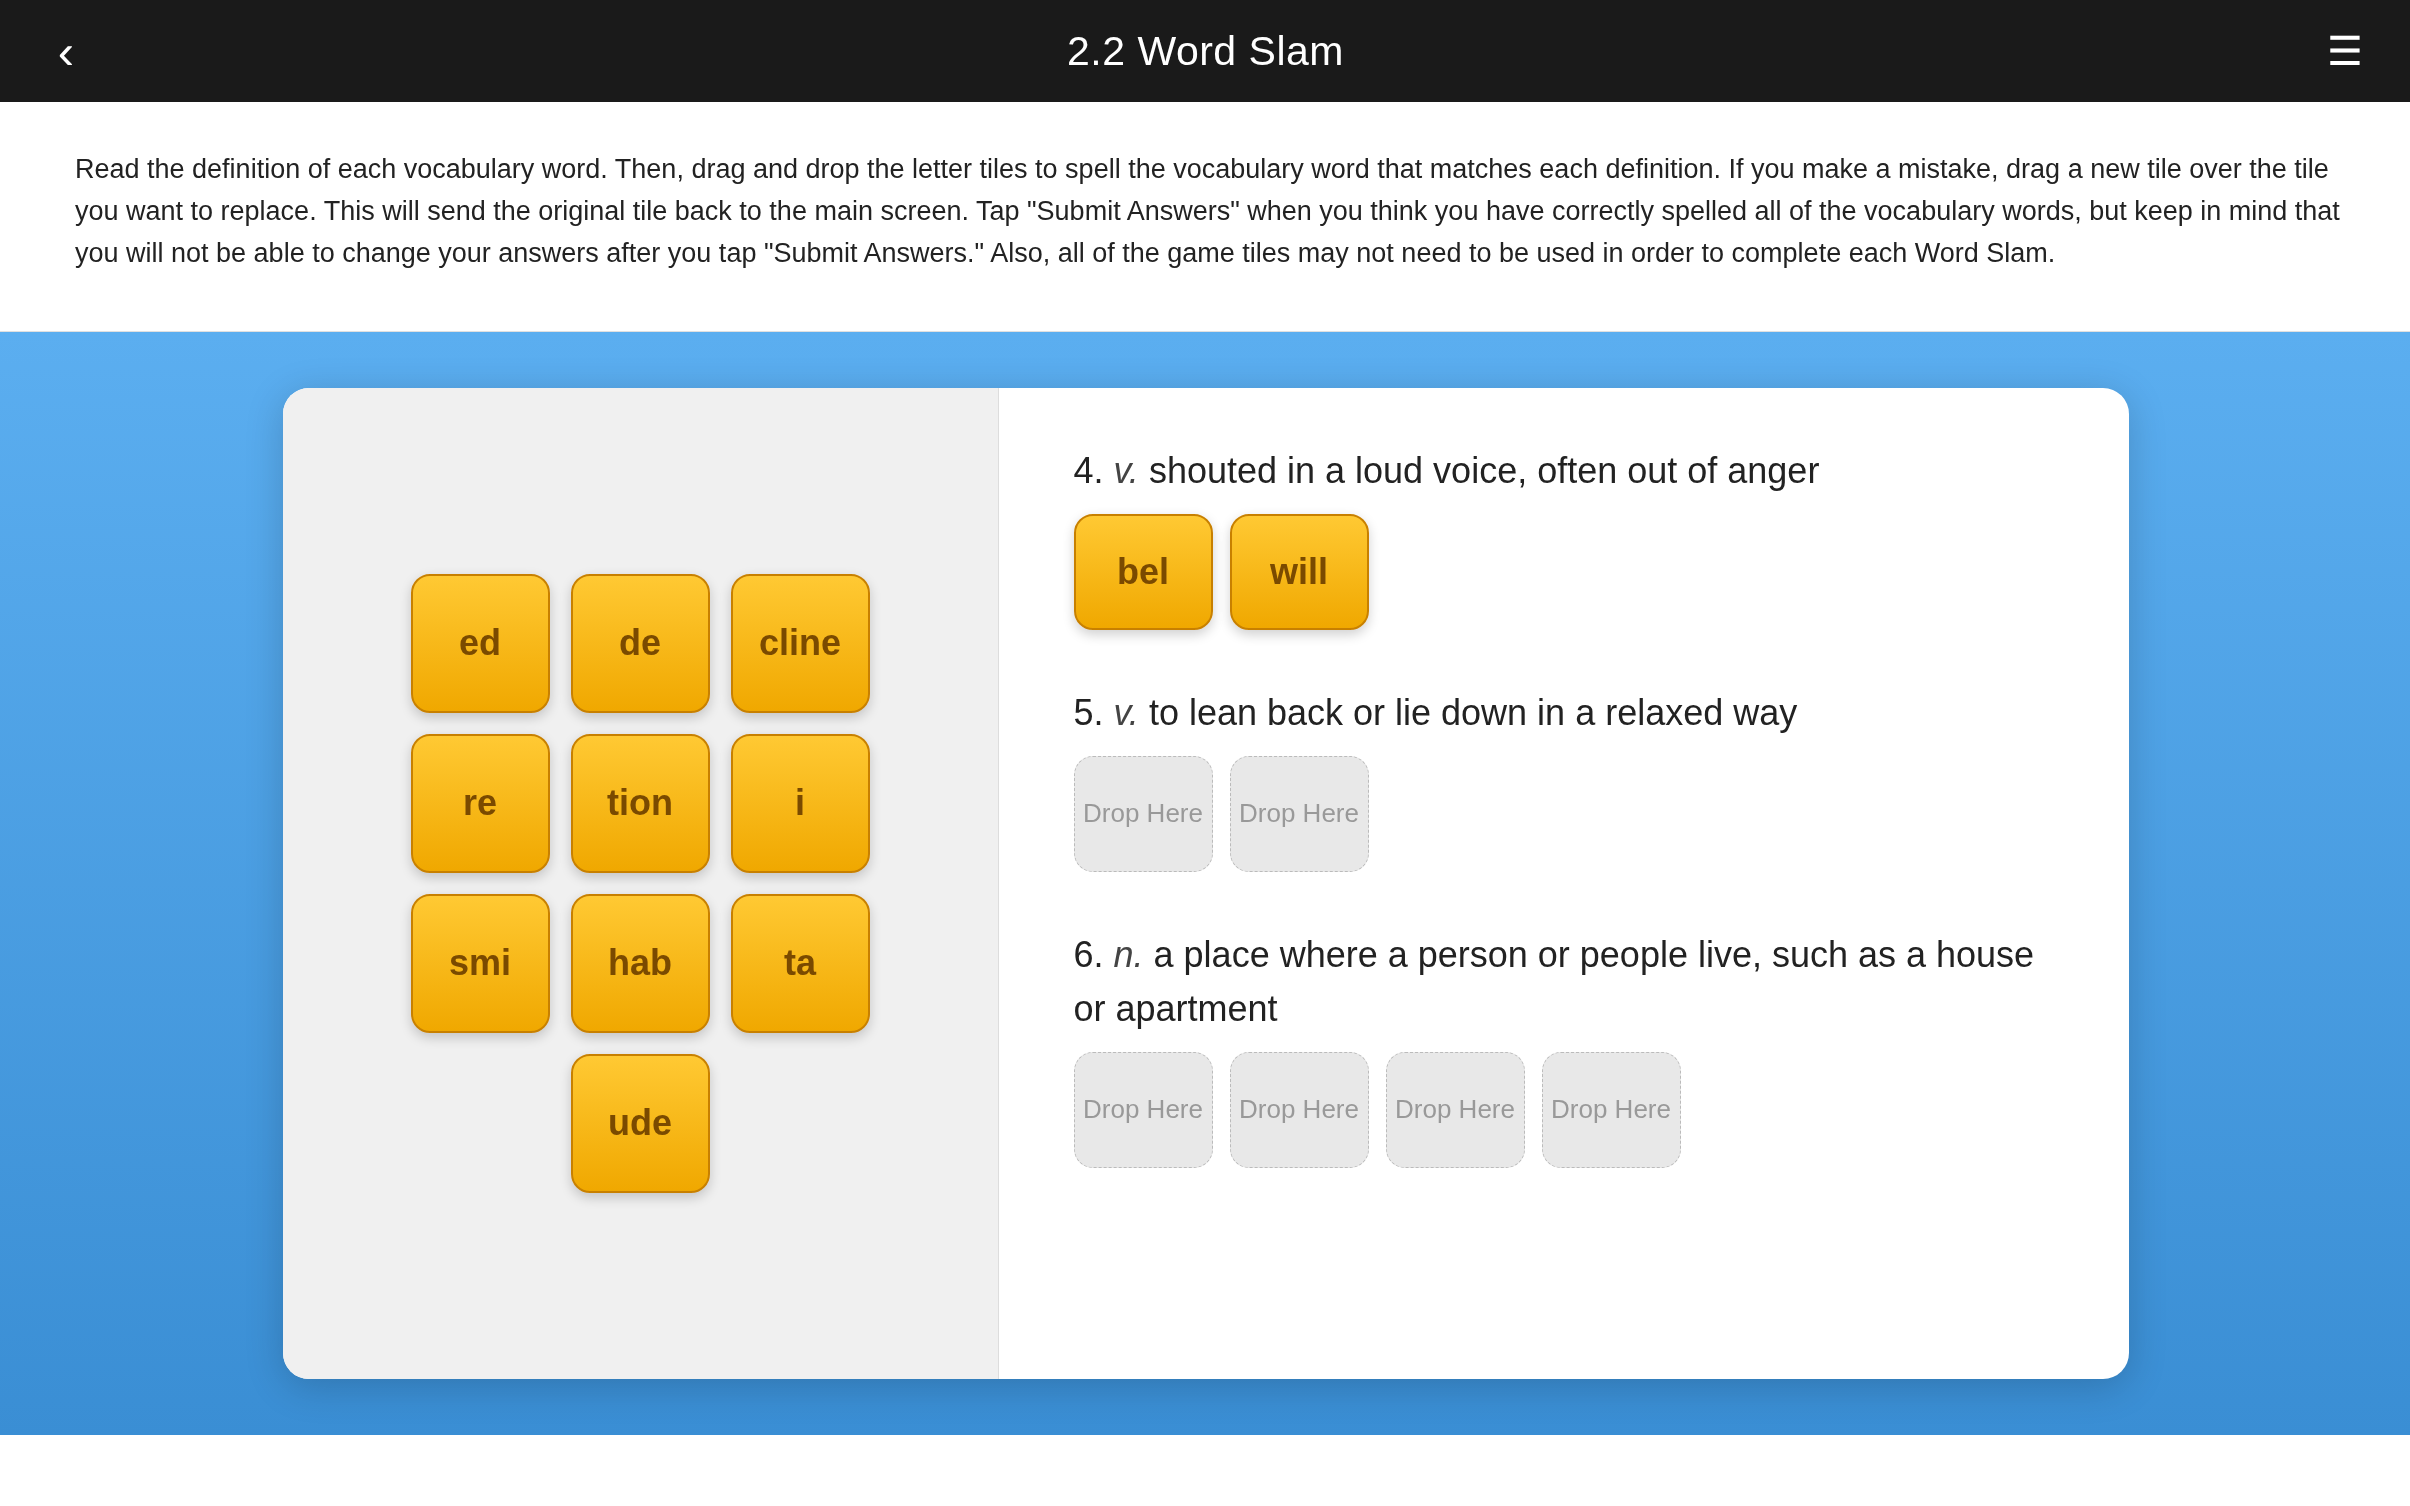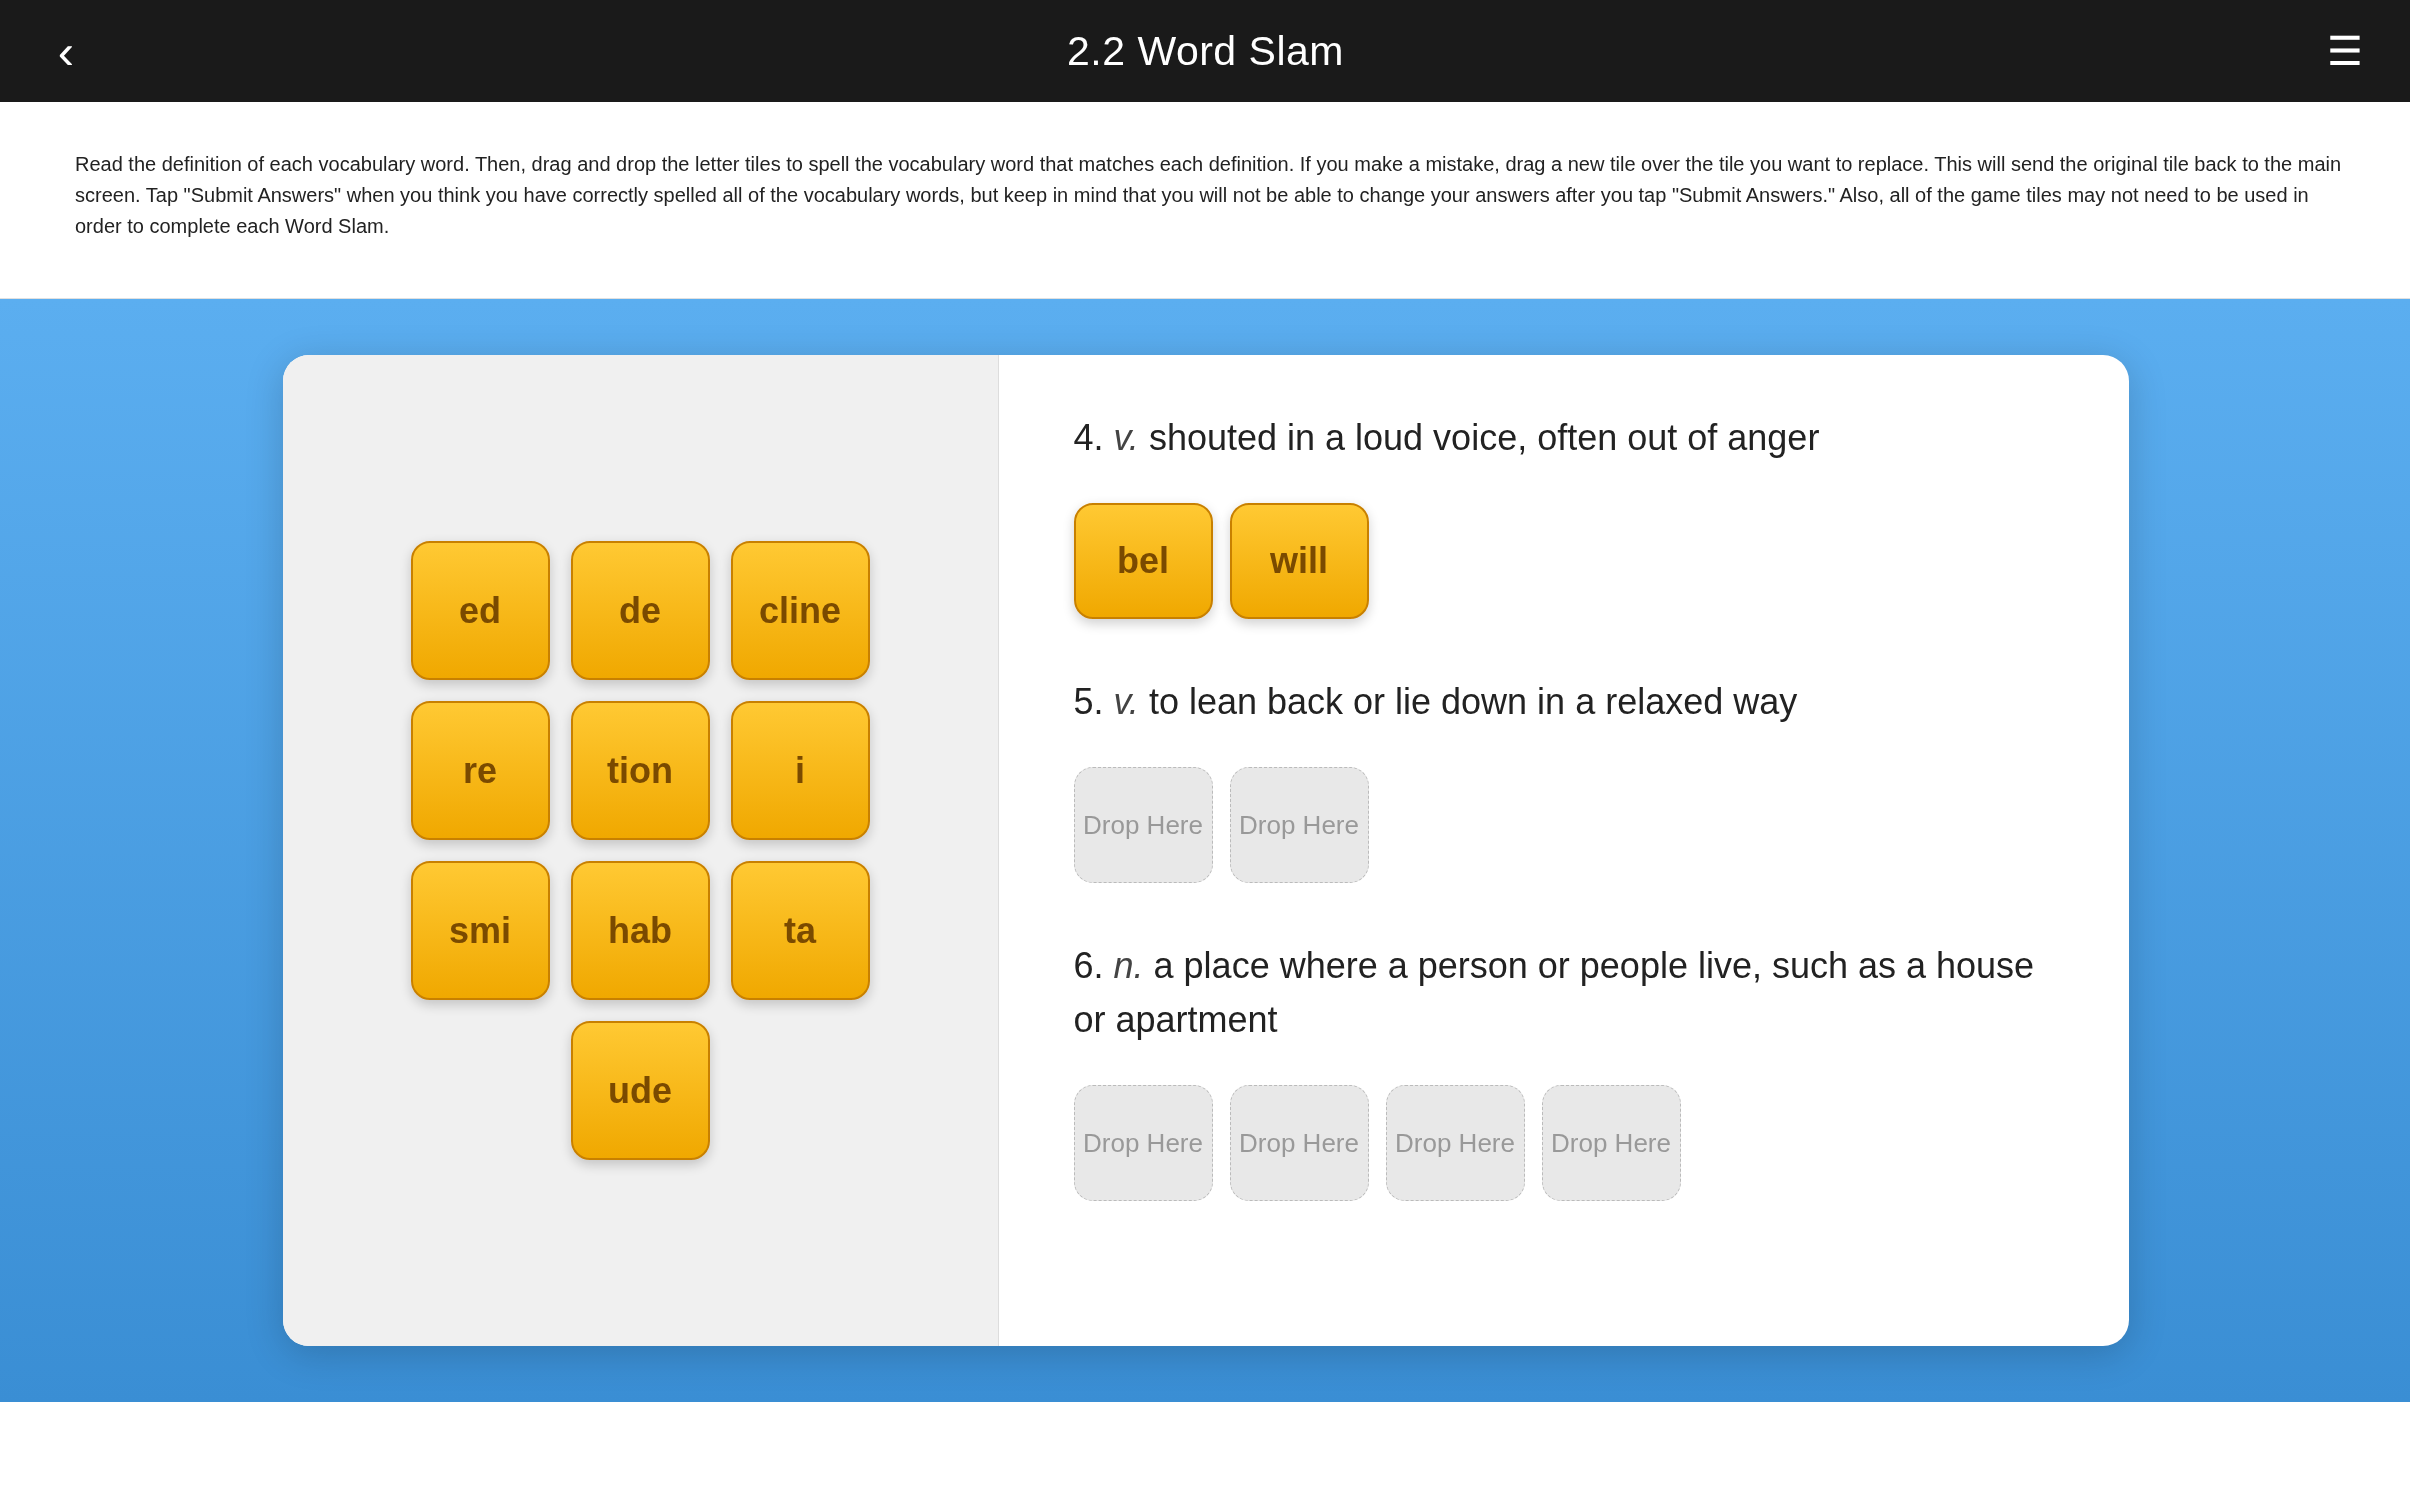--- a/index.html
+++ b/index.html
@@ -49,21 +49,21 @@
       height: 56px;
       display: flex;
       align-items: center;
       justify-content: center;
     }
 
     
     .instructions {
       background: #fff;
       padding: 47px 57px 56px 75px;
-      font-size: 20px;
+      font-size: 27px;
       line-height: 1.55;
       color: #222;
       border-bottom: 1.9px solid #e0e0e0;
     }
 
     
     .game-container {
       background: linear-gradient(180deg, #5baef0 0%, #3a8ed4 100%);
       flex: 1;
       display: flex;
@@ -126,21 +126,21 @@
       padding: 56px 75px;
       overflow-y: auto;
       display: flex;
       flex-direction: column;
       gap: 56px;
     }
 
     .definition-item {
       display: flex;
       flex-direction: column;
-      gap: 38px;
+      gap: 16px;
     }
 
     .definition-text {
       font-size: 36px;
       color: #222;
       line-height: 1.5;
     }
 
     .definition-text em {
       font-style: italic;

